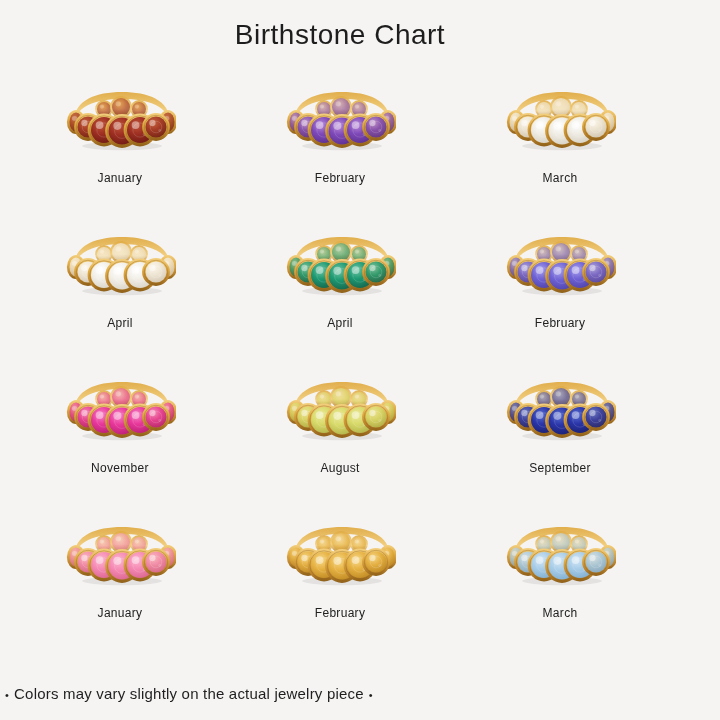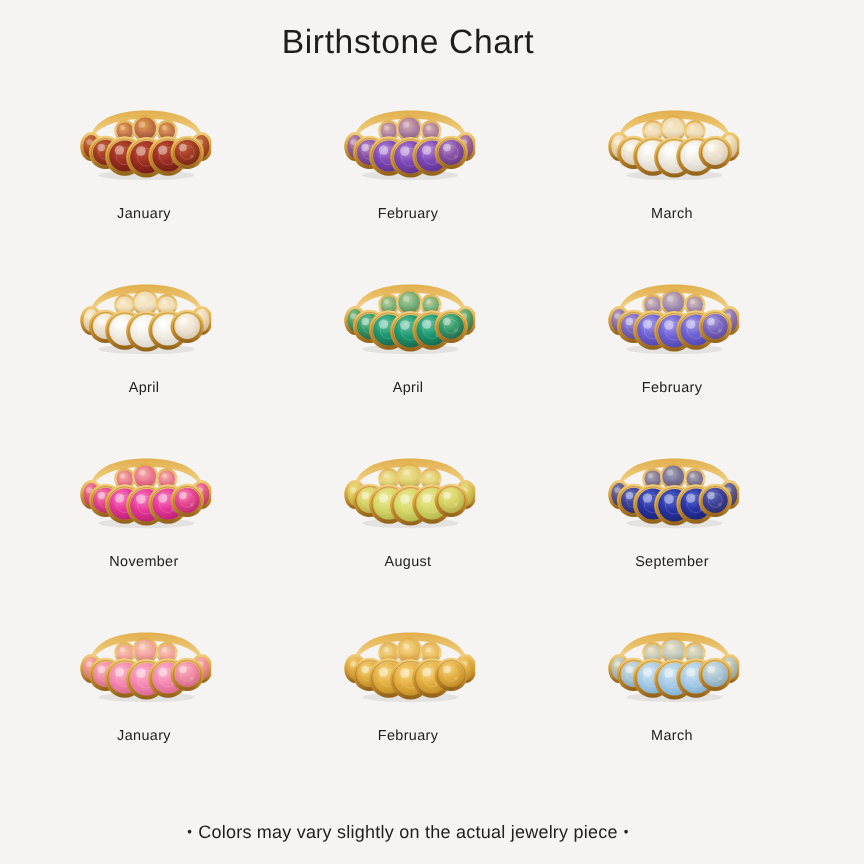--- a/index.html
+++ b/index.html
@@ -63,21 +63,20 @@
     letter-spacing: 0.3px;
     color: #212121;
     text-align: center;
     line-height: 22px;
   }
   .footnote {
     position: absolute;
     left: 0;
     right: 0;
     bottom: 18px;
-    text-align: center;
     font-size: 15px;
     font-weight: 300;
     color: #1f1f1f;
     letter-spacing: 0.2px;
   }
   .footnote .mark {
     font-size: 11px;
     vertical-align: middle;
     padding: 0 5px;
   }

